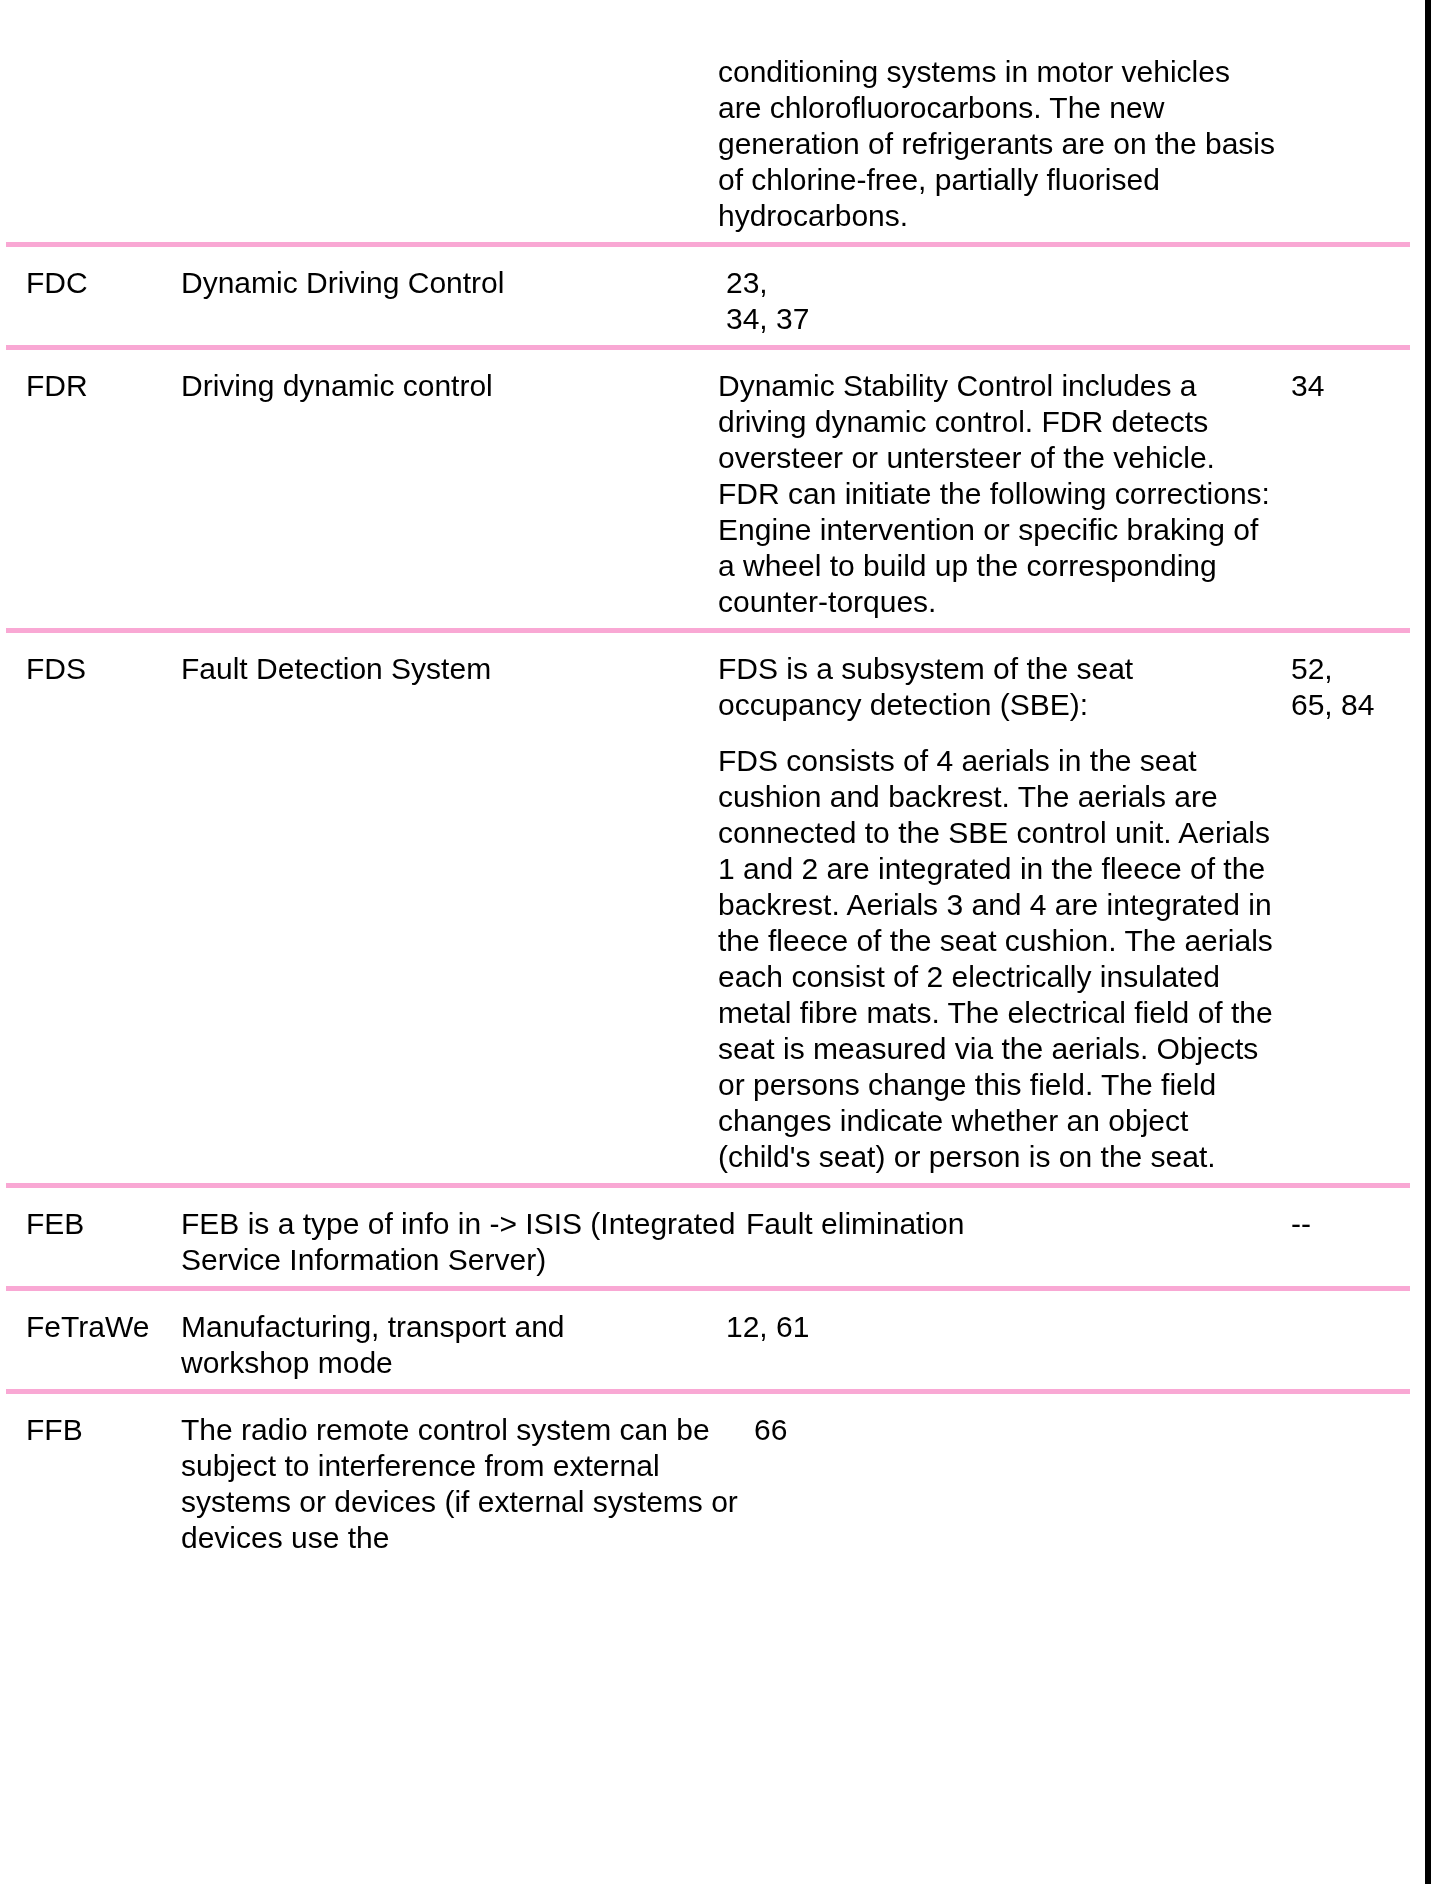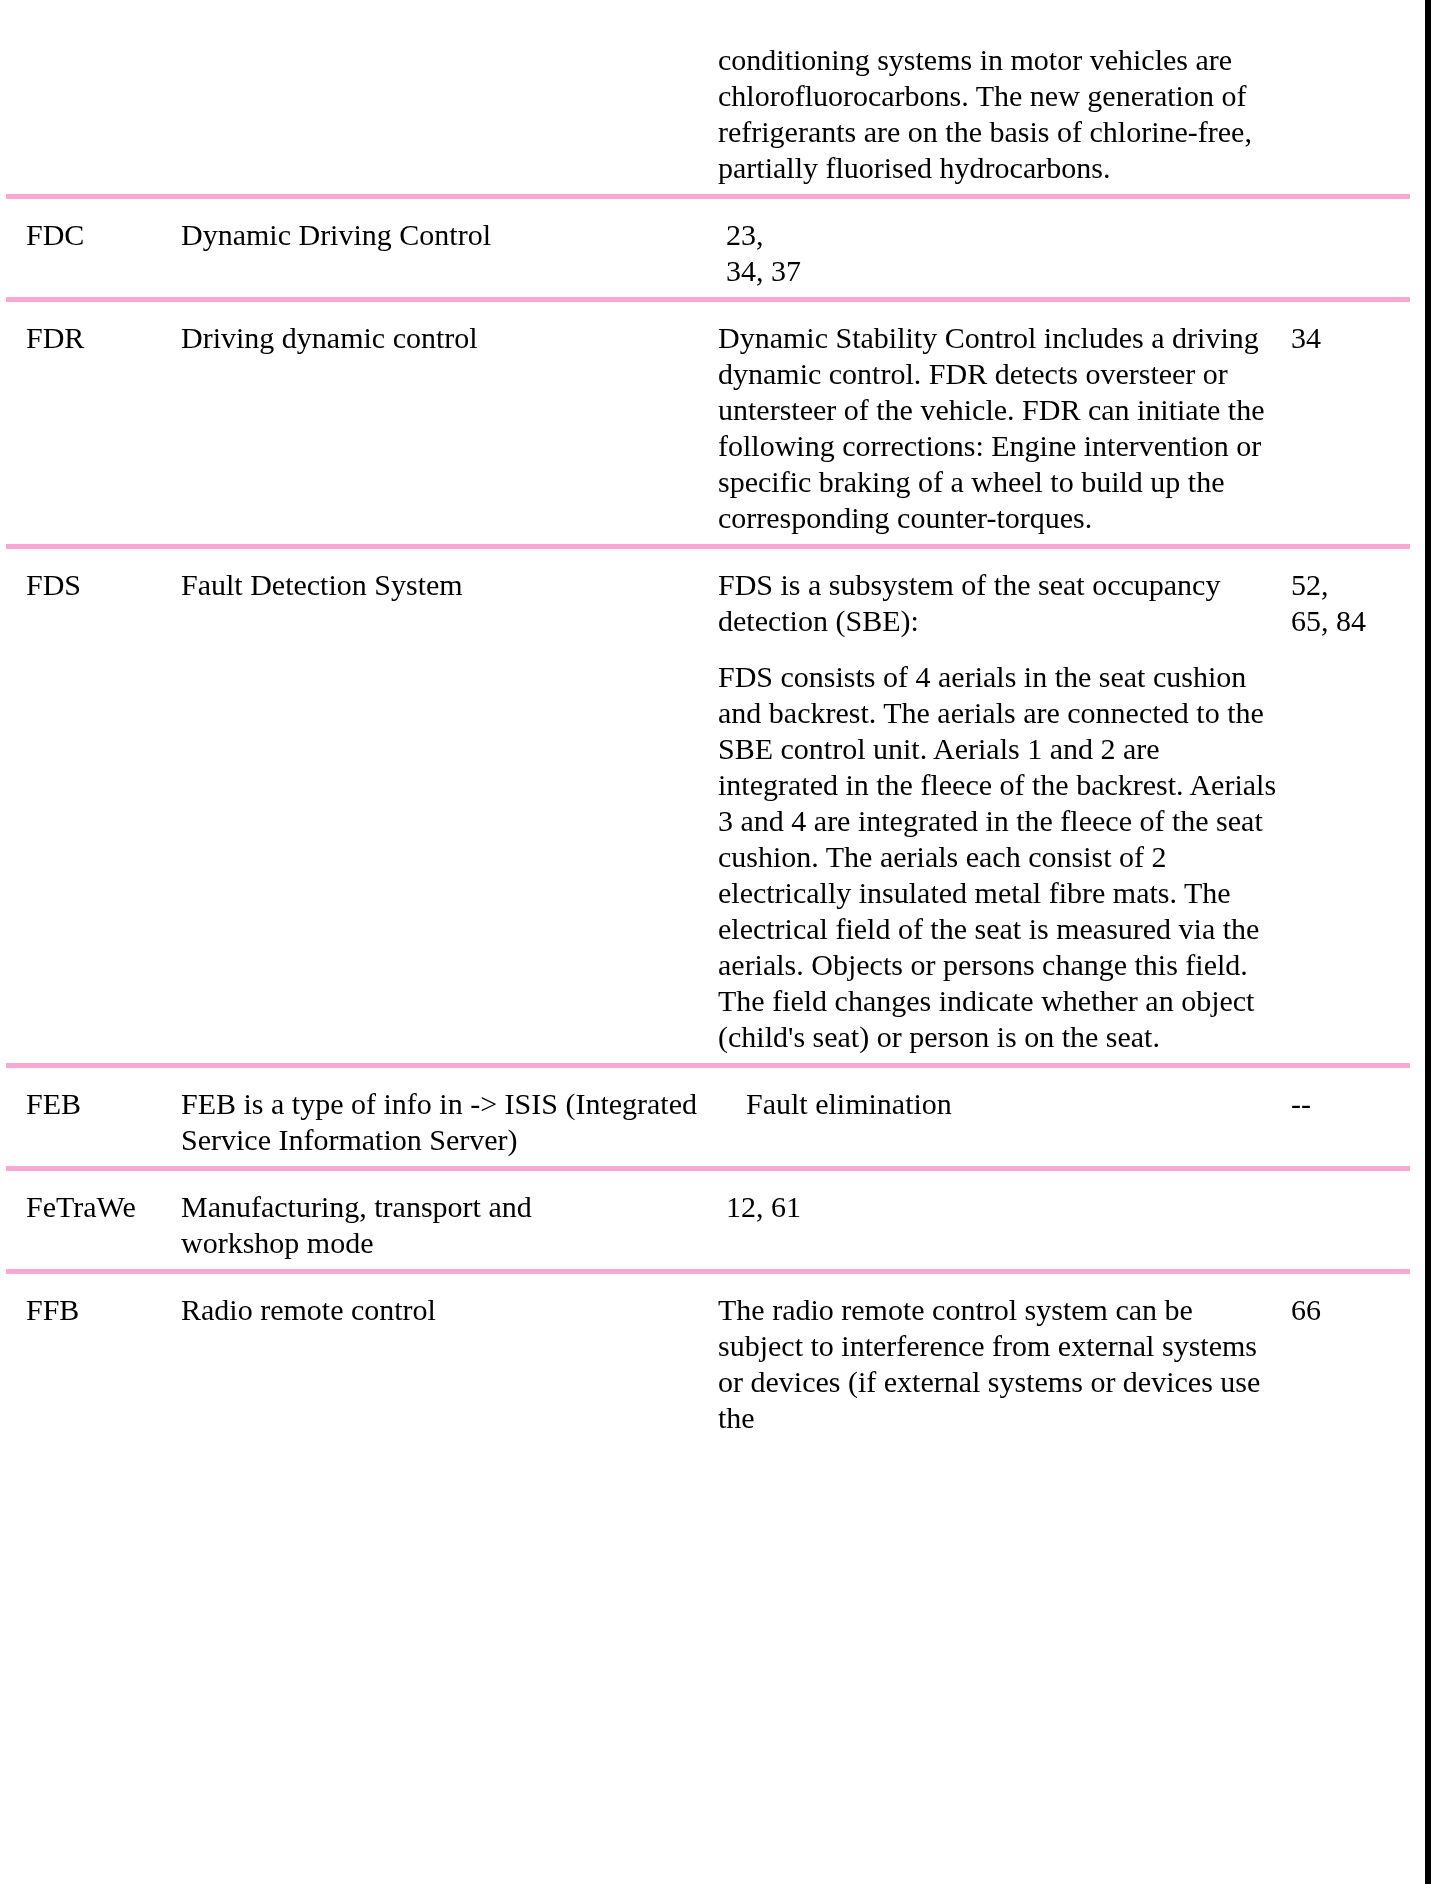--- a/index.html
+++ b/index.html
@@ -23,23 +23,22 @@
     position: absolute;
     left: 1425px;
     top: 0;
     width: 6px;
     height: 1884px;
     background: #000000;
   }
   .glossary-table {
     position: absolute;
     left: 6px;
-    top: 4px;
+    top: 16px;
     width: 1404px;
-    font-family: Liberation Serif, serif;
   }
   .row {
     display: flex;
     align-items: flex-start;
     border-top: 5px solid #f9a8d4;
     padding: 18px 0 8px 0;
   }
   .row.first {
     border-top: none;
     padding-top: 38px;
@@ -124,21 +123,20 @@
       </div>
       <div class="row">
         <div class="cell c1"><span>FeTraWe</span></div>
         <div class="cell c2"><span>Manufacturing, transport and workshop mode</span></div>
         <div class="cell c4">
           <div class="pages-line">12, 61</div>
         </div>
       </div>
       <div class="row">
         <div class="cell c1"><span>FFB</span></div>
-        <div class="cell c2"><span>Radio remote control</span></div>
         <div class="cell c3">
           <p class="para">The radio remote control system can be subject to interference from external systems or devices (if external systems or devices use the</p>
         </div>
         <div class="cell c4">
           <div class="pages-line">66</div>
         </div>
       </div>
     </div>
   <div class="page-edge"></div>
 </div>

